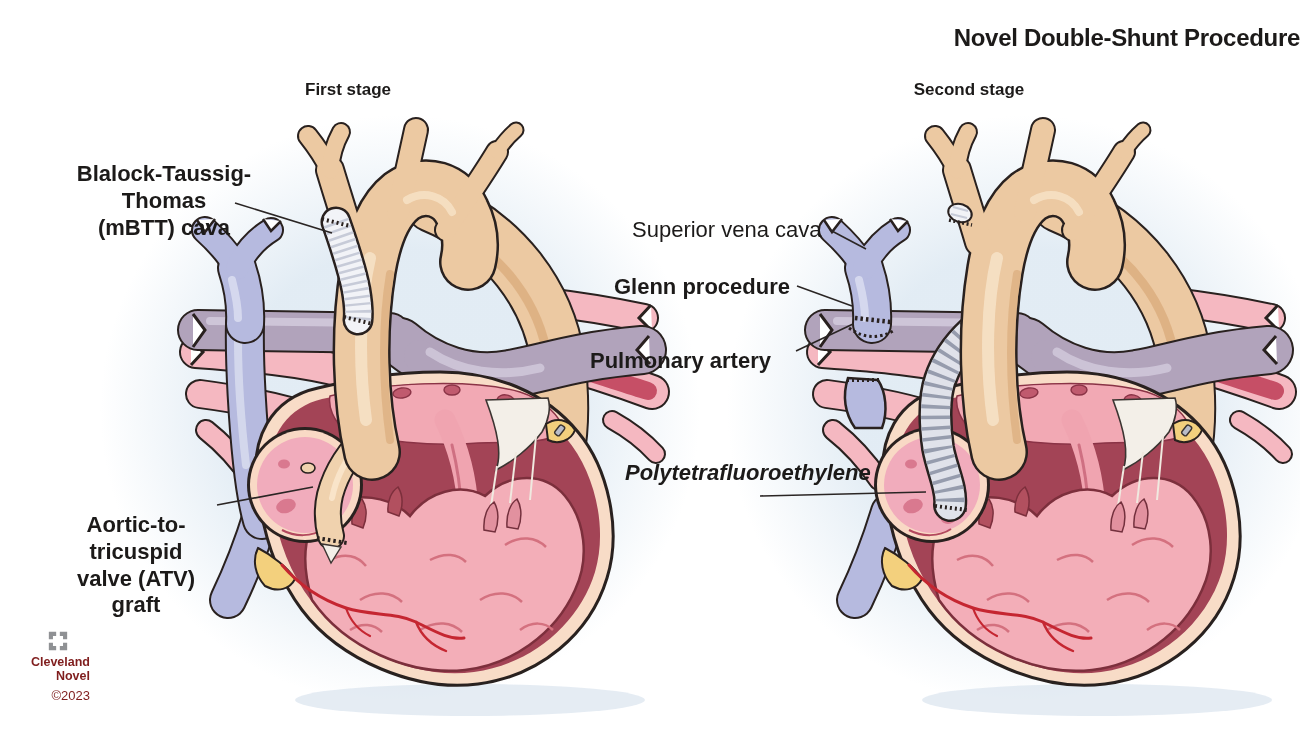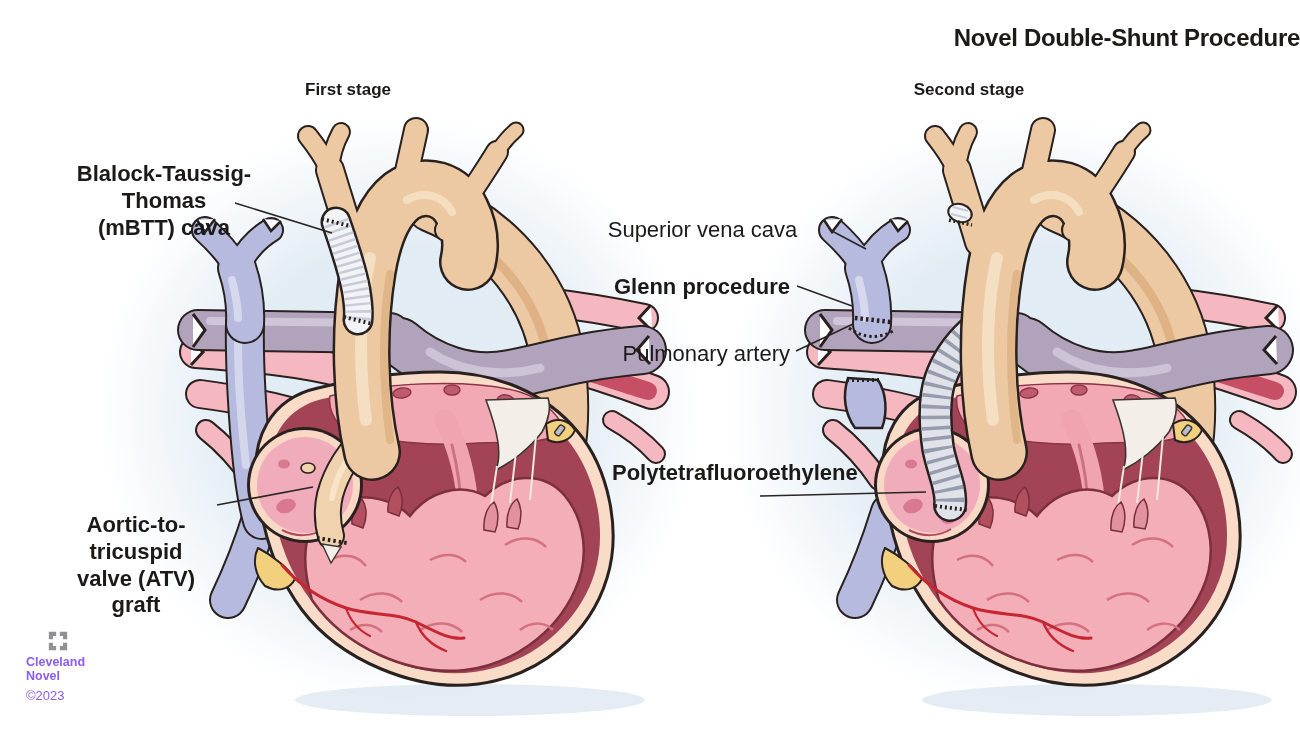--- a/index.html
+++ b/index.html
@@ -12,25 +12,25 @@
     position:absolute;left:0;top:24px;width:1300px;text-align:right;
     font-size:24px;font-weight:700;letter-spacing:-0.3px;
   }
   .stage-label{position:absolute;font-size:17px;font-weight:700;text-align:center;width:200px;}
   .stage-first{left:248px;top:80px;}
   .stage-second{left:869px;top:80px;}
   .ann{position:absolute;font-size:22px;line-height:1.22;}
   .bold{font-weight:700;}
   .ann-mbtt{left:55px;top:161px;width:218px;text-align:center;}
   .ann-atv{left:50px;top:466px;width:172px;text-align:center;margin-top:46px;}
-  .ann-svc{left:600px;top:217px;width:205px;text-align:center;font-weight:400;}
+  .ann-svc{left:632px;top:217px;width:205px;text-align:left;font-weight:400;}
   .ann-glenn{left:590px;top:274px;width:200px;text-align:right;font-weight:700;}
-  .ann-pa{left:590px;top:341px;width:200px;text-align:right;font-weight:400;}
-  .ann-ptfe{left:612px;top:460px;width:204px;text-align:center;}
-  .logo{position:absolute;left:26px;top:630px;width:64px;text-align:left;color:#8b5cf6;}
+  .ann-pa{left:590px;top:348px;width:200px;font-weight:700;}
+  .ann-ptfe{left:625px;top:460px;width:204px;text-align:center;font-style:italic;}
+  .logo{position:absolute;left:26px;top:630px;width:64px;text-align:right;color:#7f1d1d;}
   .logo-mark{width:22px;height:22px;margin:0 auto 3px auto;display:block;}
   .logo-name{font-size:12.5px;font-weight:700;line-height:1.15;}
   .logo-copy{font-size:13px;font-weight:400;margin-top:4px;}
 </style>
 </head>
 <body>
 
 <div class="canvas">
 
   <svg class="art" width="1300" height="729" viewBox="0 0 1300 729" xmlns="http://www.w3.org/2000/svg">

